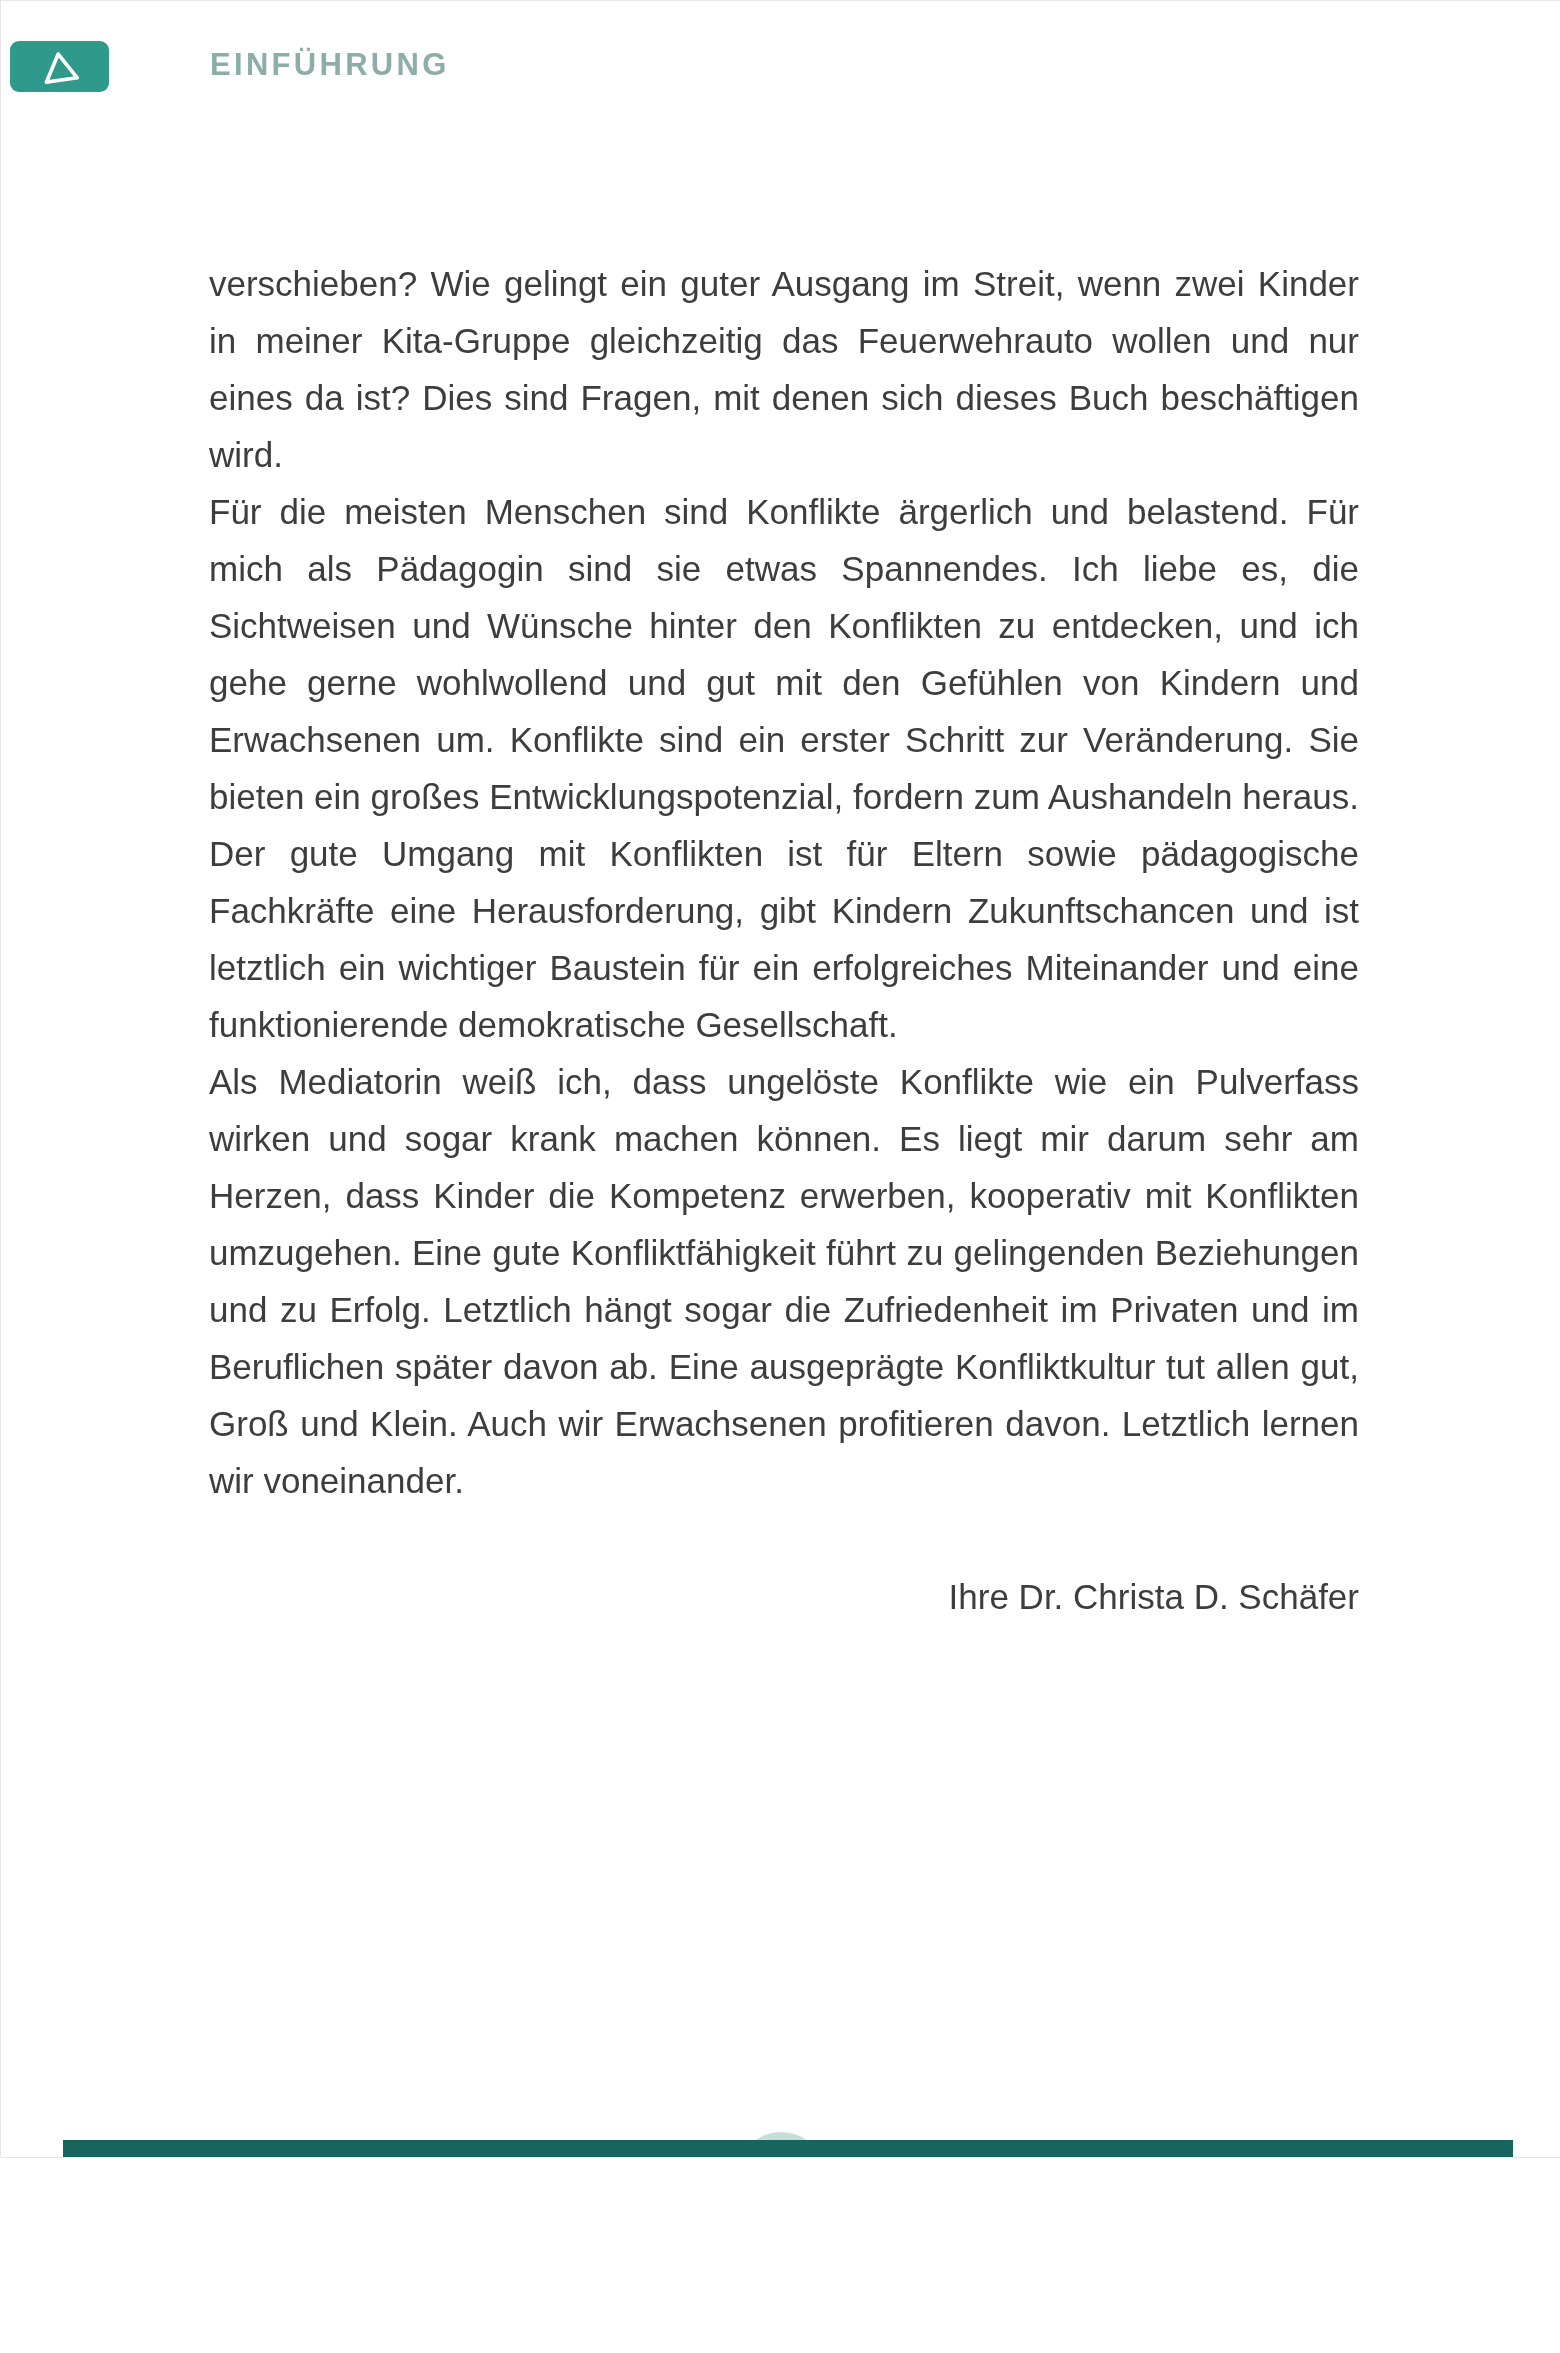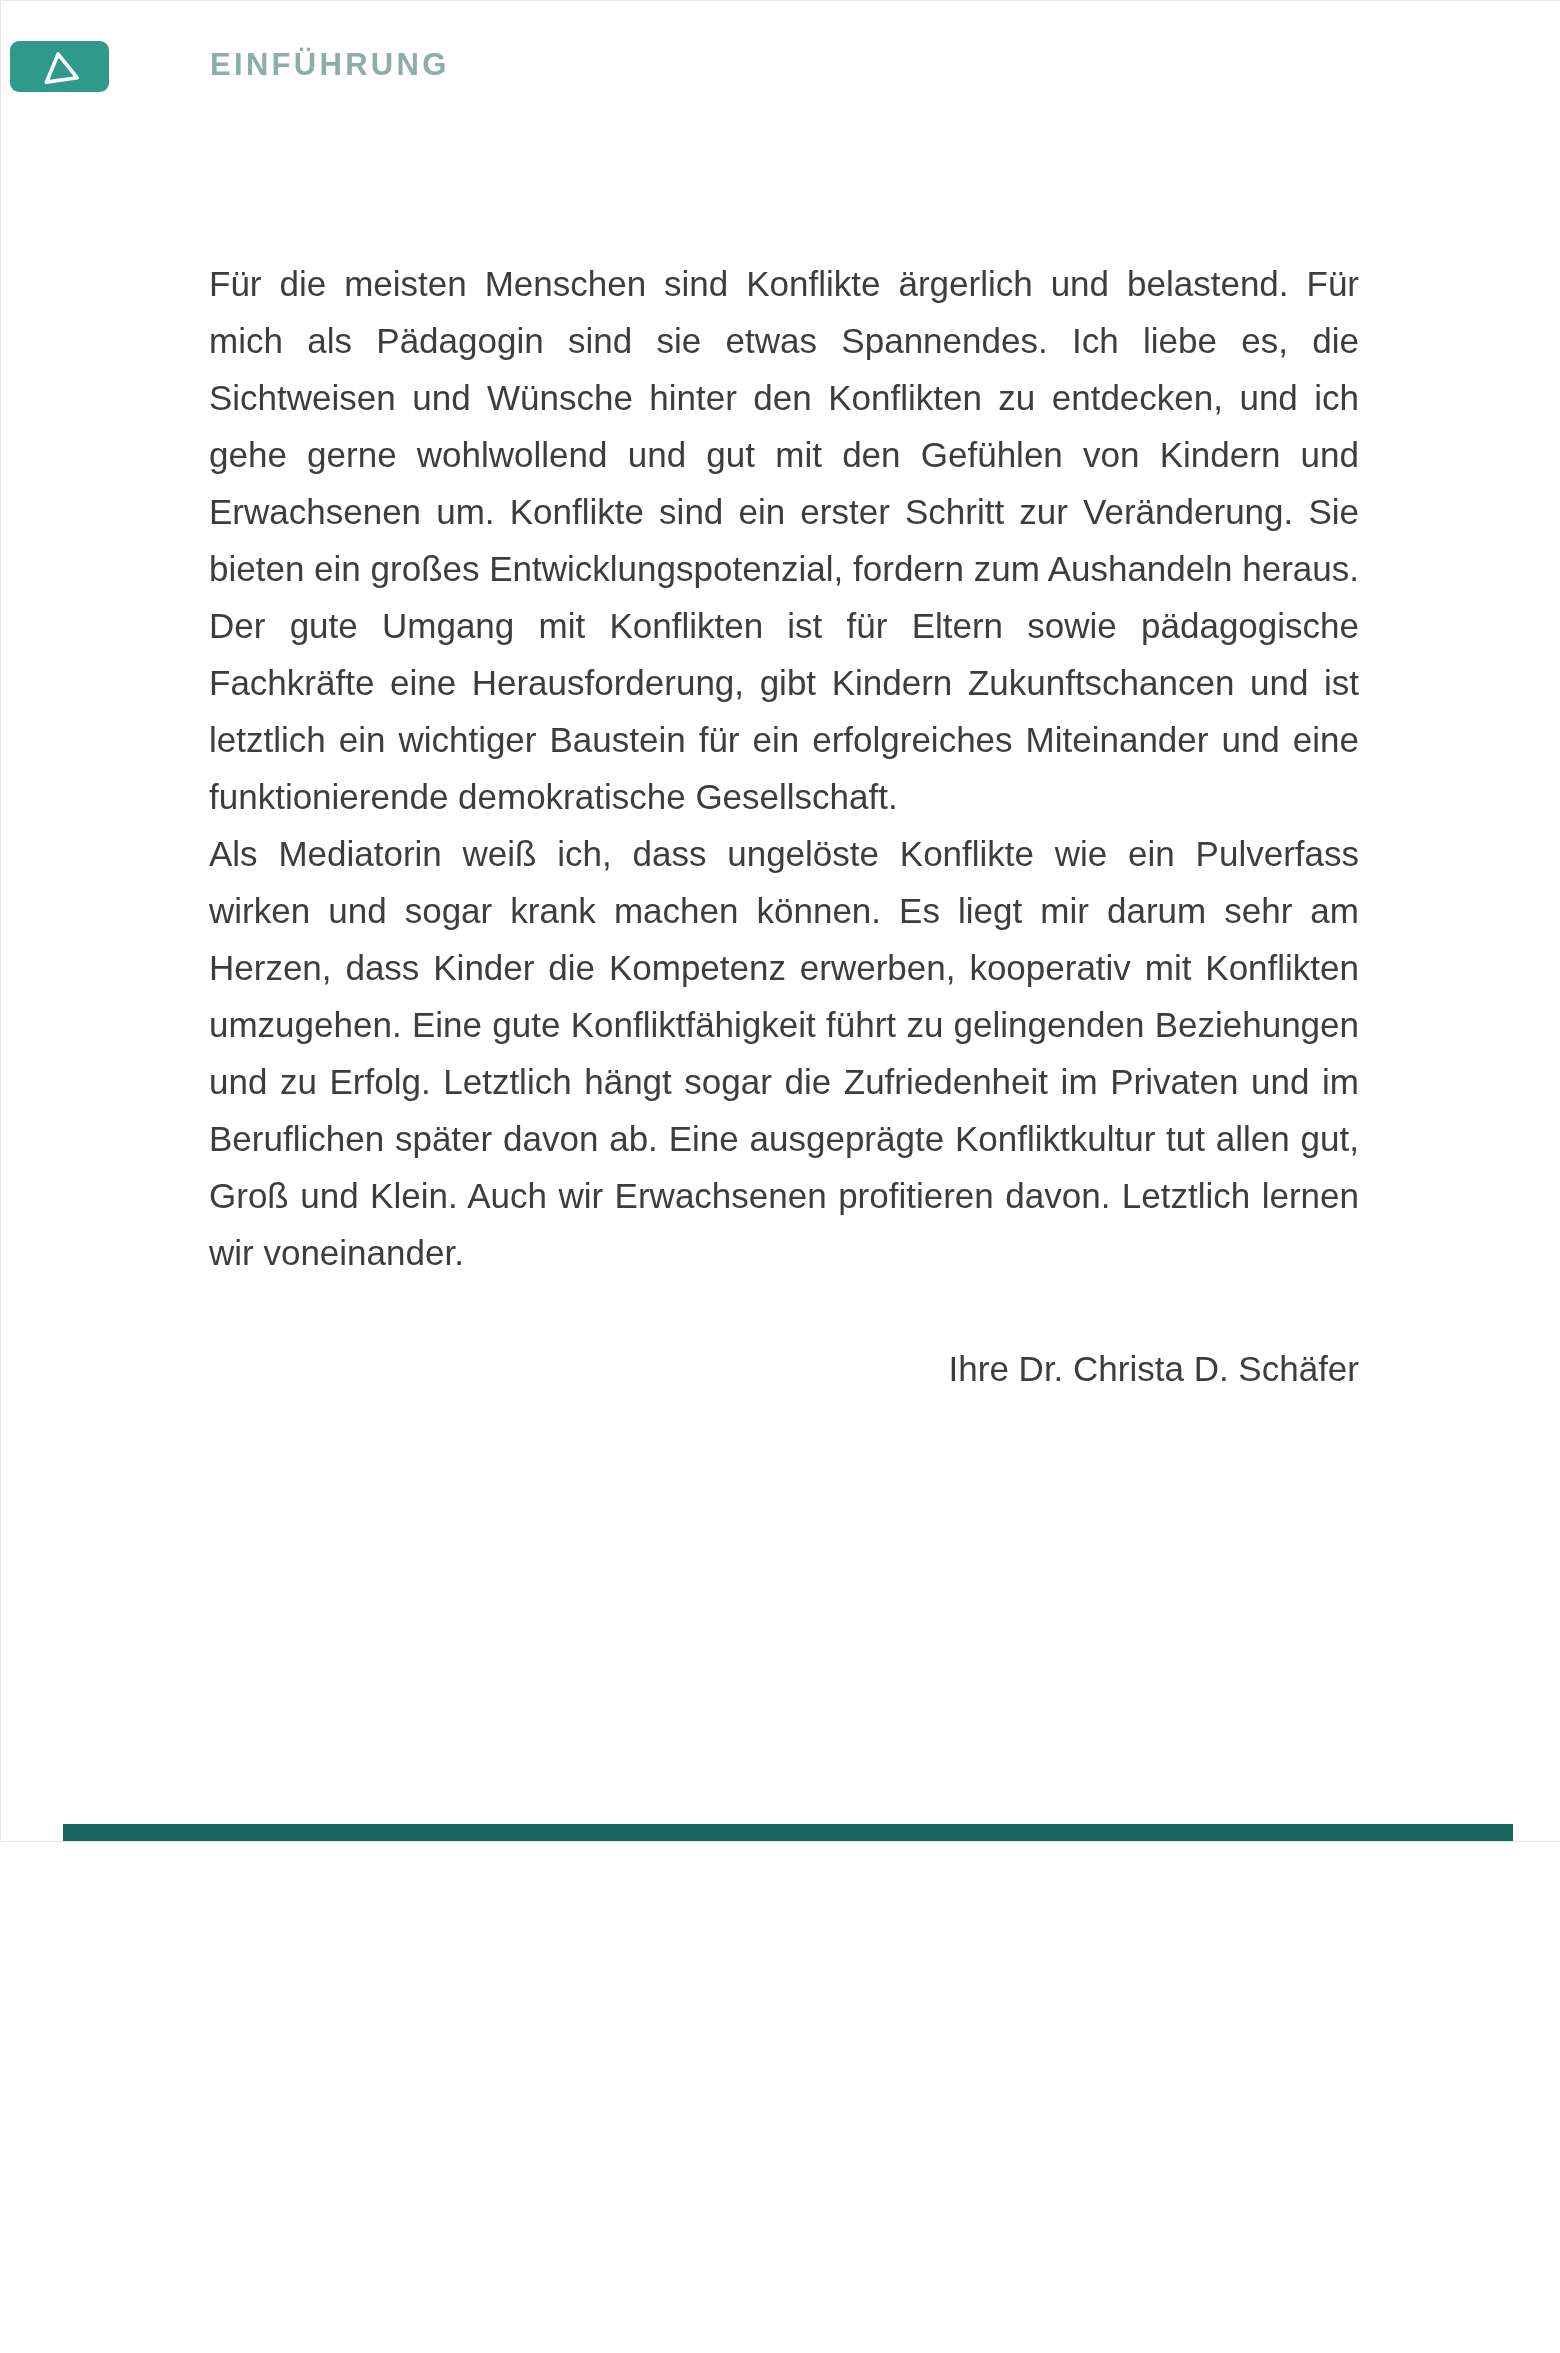--- a/index.html
+++ b/index.html
@@ -1,19 +1,19 @@
 <!DOCTYPE html>
 <html lang="de" style="font-size:10.4px"><head>
   <meta charset="utf-8">
   <style>
     html, body { margin: 0; padding: 0; background: #ffffff; }
     .page {
       position: relative;
       width: 1561px;
-      height: 1842px;
+      height: 2158px;
       background: #ffffff;
       font-family: "Liberation Sans", sans-serif;
       box-sizing: border-box;
       border: 0.7px solid #e6e6e6;
       overflow: hidden;
     }
     
     .chapter-marker {
       position: absolute;
       left: 9px;
@@ -87,20 +87,21 @@
     <span>
       <svg width="42" height="36" viewBox="0 0 100 88" aria-hidden="true">
         <polygon points="50,12 88,76 12,76" fill="none" stroke="#ffffff" stroke-width="9" stroke-linejoin="round" transform="rotate(-8 50 44)"></polygon>
       </svg>
     </span>
   </div>
 
   <div class="header-title">EINFÜHRUNG</div>
 
   <div class="body-text">
+    <p>verschieben? Wie gelingt ein guter Ausgang im Streit, wenn zwei Kinder in meiner Kita-Gruppe gleichzeitig das Feuerwehrauto wollen und nur eines da ist? Dies sind Fragen, mit denen sich dieses Buch beschäftigen wird.</p>
     <p>Für die meisten Menschen sind Konflikte ärgerlich und belastend. Für mich als Pädagogin sind sie etwas Spannendes. Ich liebe es, die Sichtweisen und Wünsche hinter den Konflikten zu entdecken, und ich gehe gerne wohlwollend und gut mit den Gefühlen von Kindern und Erwachsenen um. Konflikte sind ein erster Schritt zur Veränderung. Sie bieten ein großes Entwicklungspotenzial, fordern zum Aushandeln heraus. Der gute Umgang mit Konflikten ist für Eltern sowie pädagogische Fachkräfte eine Herausforderung, gibt Kindern Zukunftschancen und ist letztlich ein wichtiger Baustein für ein erfolgreiches Miteinander und eine funktionierende demokratische Gesellschaft.</p>
     <p>Als Mediatorin weiß ich, dass ungelöste Konflikte wie ein Pulverfass wirken und sogar krank machen können. Es liegt mir darum sehr am Herzen, dass Kinder die Kompetenz erwerben, kooperativ mit Konflikten umzugehen. Eine gute Konfliktfähigkeit führt zu gelingenden Beziehungen und zu Erfolg. Letztlich hängt sogar die Zufriedenheit im Privaten und im Beruflichen später davon ab. Eine ausgeprägte Konfliktkultur tut allen gut, Groß und Klein. Auch wir Erwachsenen profitieren davon. Letztlich lernen wir voneinander.</p>
     <p class="signature">Ihre Dr. Christa D. Schäfer</p>
   </div>
 
   <div class="page-number-circle">
     <span>8</span>
   </div>
 
   <div class="bottom-bar"></div>

